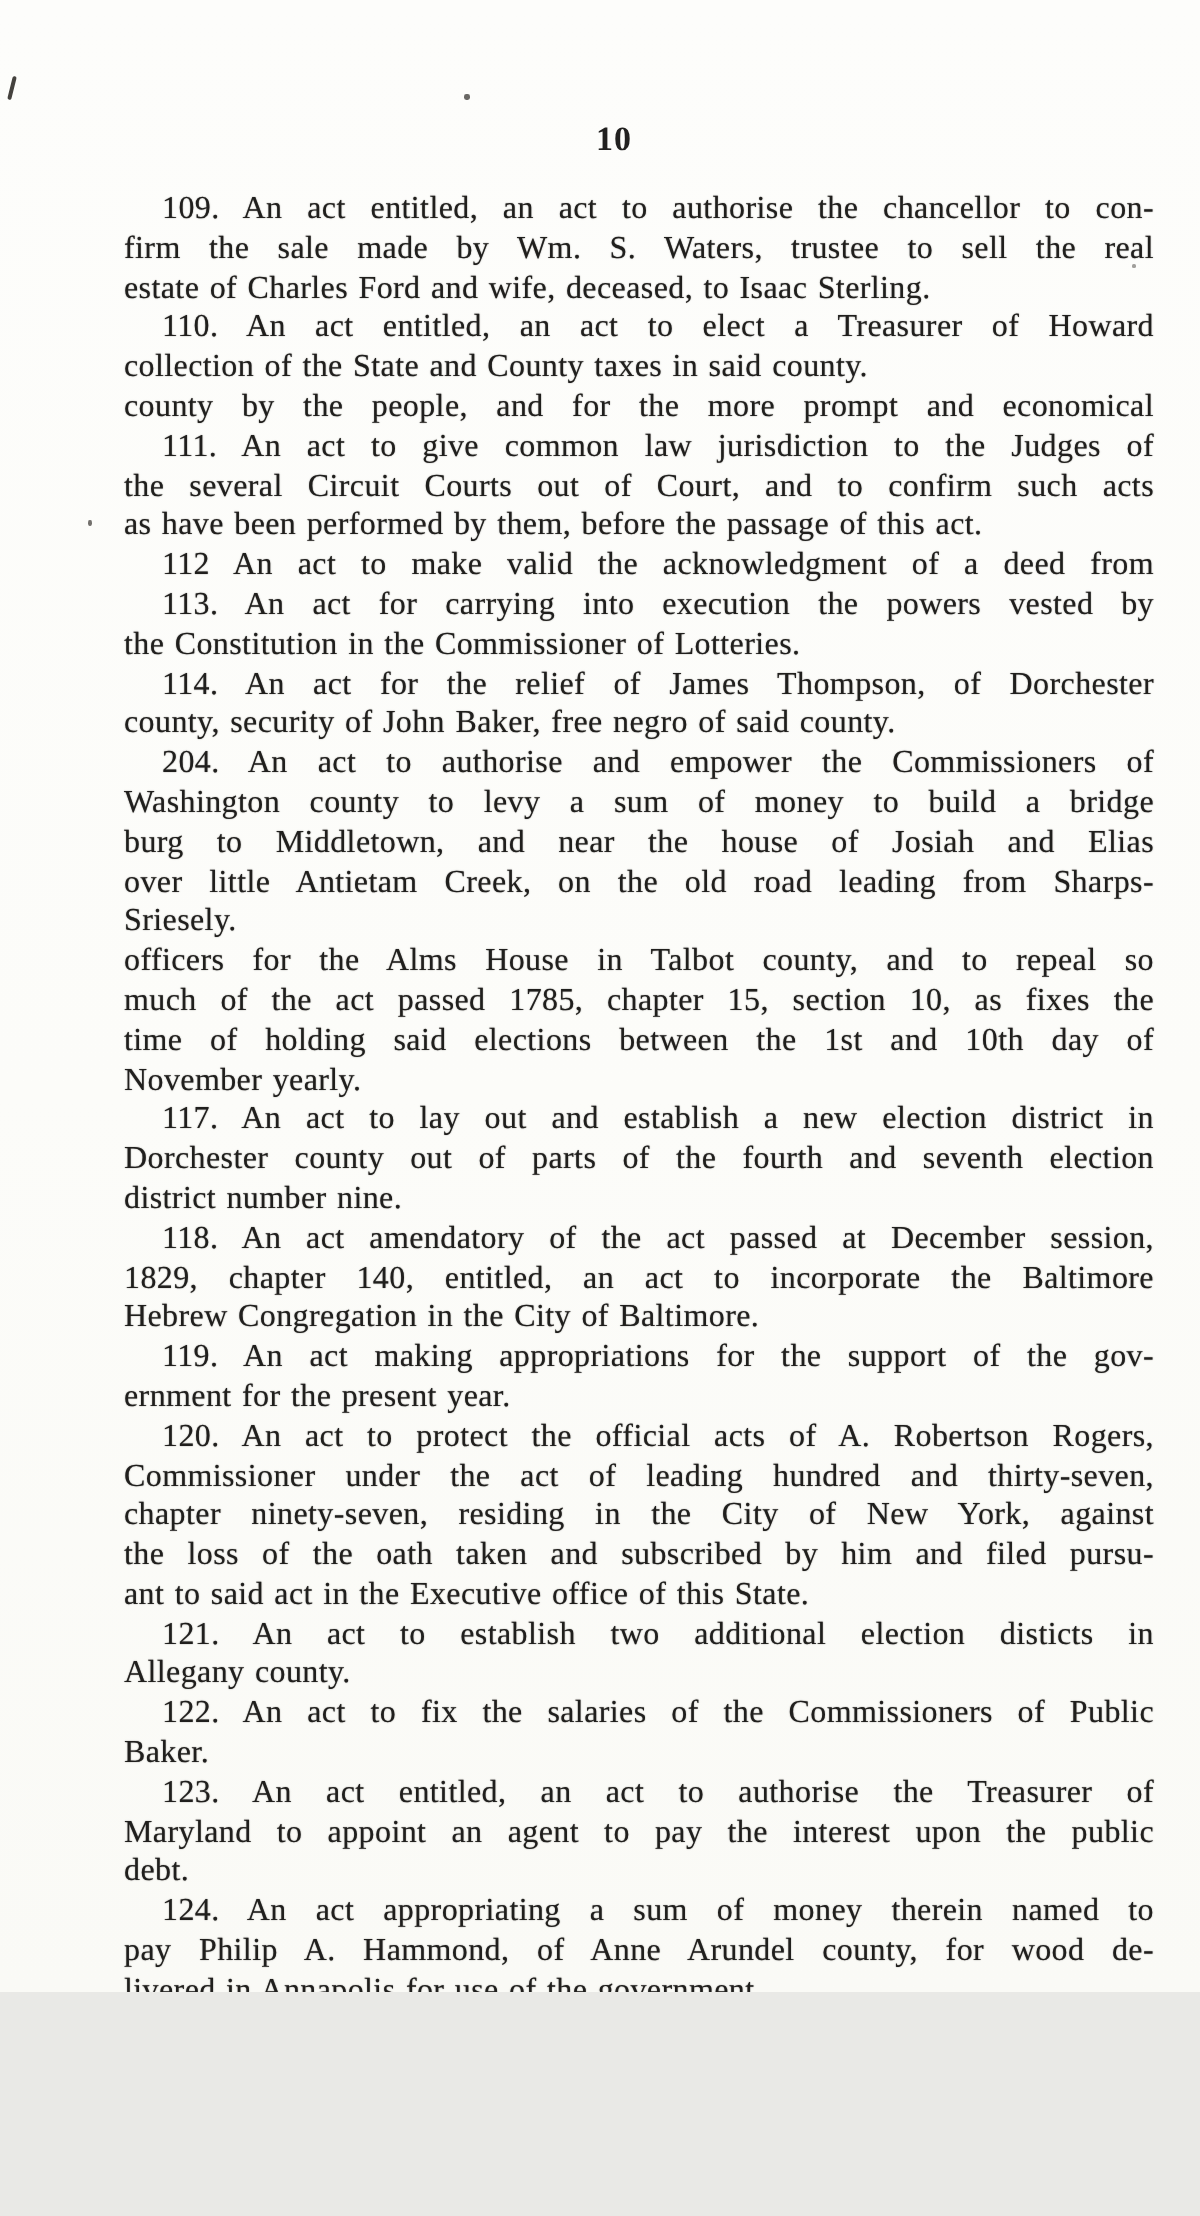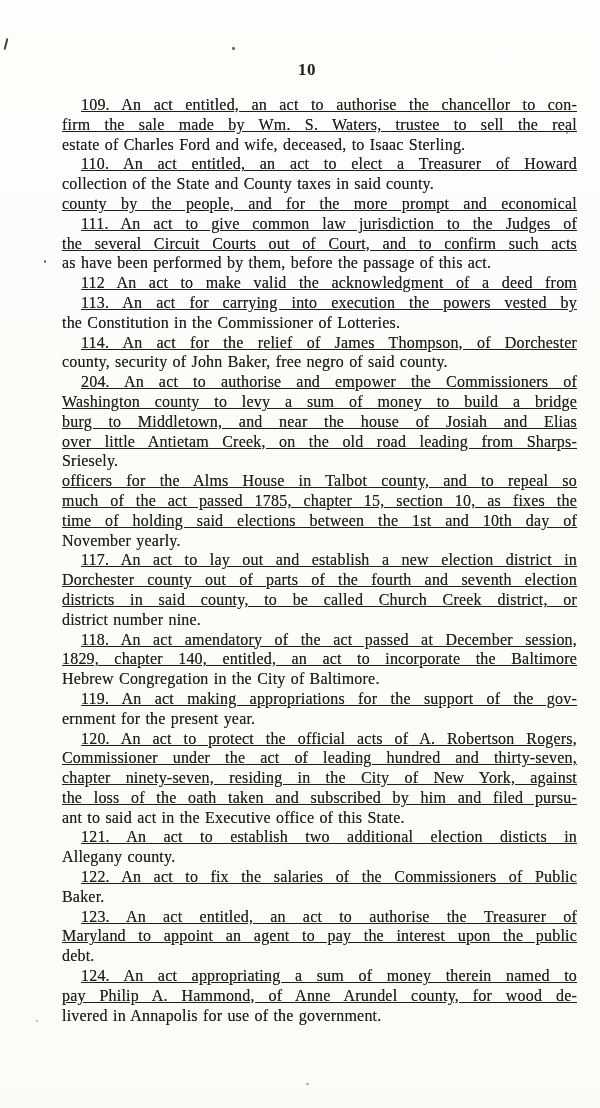--- a/index.html
+++ b/index.html
@@ -3,21 +3,21 @@
 <meta charset="utf-8">
 <style>
   html, body {
     margin: 0;
     padding: 0;
     background: #e9e9e6;
   }
   .scan-page {
     position: relative;
     width: 600px;
-    height: 1108px;
+    height: 996px;
     margin: 0 auto;
     background: linear-gradient(180deg, #fdfdfb 0%, #fcfcf9 55%, #fafaf6 100%);
     overflow: hidden;
     font-family: "Liberation Serif", "DejaVu Serif", serif;
     color: #1d1c1a;
   }
   .page-number {
     position: absolute;
     top: 60px;
     left: 0;
@@ -38,21 +38,21 @@
   .line {
     font-size: 16px;
     line-height: 19.8px;
     text-align: justify;
     text-align-last: left;
     letter-spacing: 0.2px;
     word-spacing: 1px;
     color: #201f1d;
     text-shadow: 0 0 0.6px rgba(30, 28, 25, 0.65);
   }
-  .line.just { text-align-last: justify; text-decoration: underline; }
+  .line.just { text-align-last: justify; }
   .line.first { text-indent: 19px; }
   .speck {
     position: absolute;
     background: #45423e;
     border-radius: 40%;
   }
   .speck.tick {
     width: 2px; height: 12px;
     left: 5px; top: 38px;
     transform: rotate(14deg);
@@ -113,21 +113,20 @@
       </div>
       <div class="act">
         <div class="line just">officers for the Alms House in Talbot county, and to repeal so</div>
         <div class="line just">much of the act passed 1785, chapter 15, section 10, as fixes the</div>
         <div class="line just">time of holding said elections between the 1st and 10th day of</div>
         <div class="line">November yearly.</div>
       </div>
       <div class="act">
         <div class="line first just">117. An act to lay out and establish a new election district in</div>
         <div class="line just">Dorchester county out of parts of the fourth and seventh election</div>
-        <div class="line just">districts in said county, to be called Church Creek district, or</div>
         <div class="line">district number nine.</div>
       </div>
       <div class="act">
         <div class="line first just">118. An act amendatory of the act passed at December session,</div>
         <div class="line just">1829, chapter 140, entitled, an act to incorporate the Baltimore</div>
         <div class="line">Hebrew Congregation in the City of Baltimore.</div>
       </div>
       <div class="act">
         <div class="line first just">119. An act making appropriations for the support of the gov-</div>
         <div class="line">ernment for the present year.</div>

